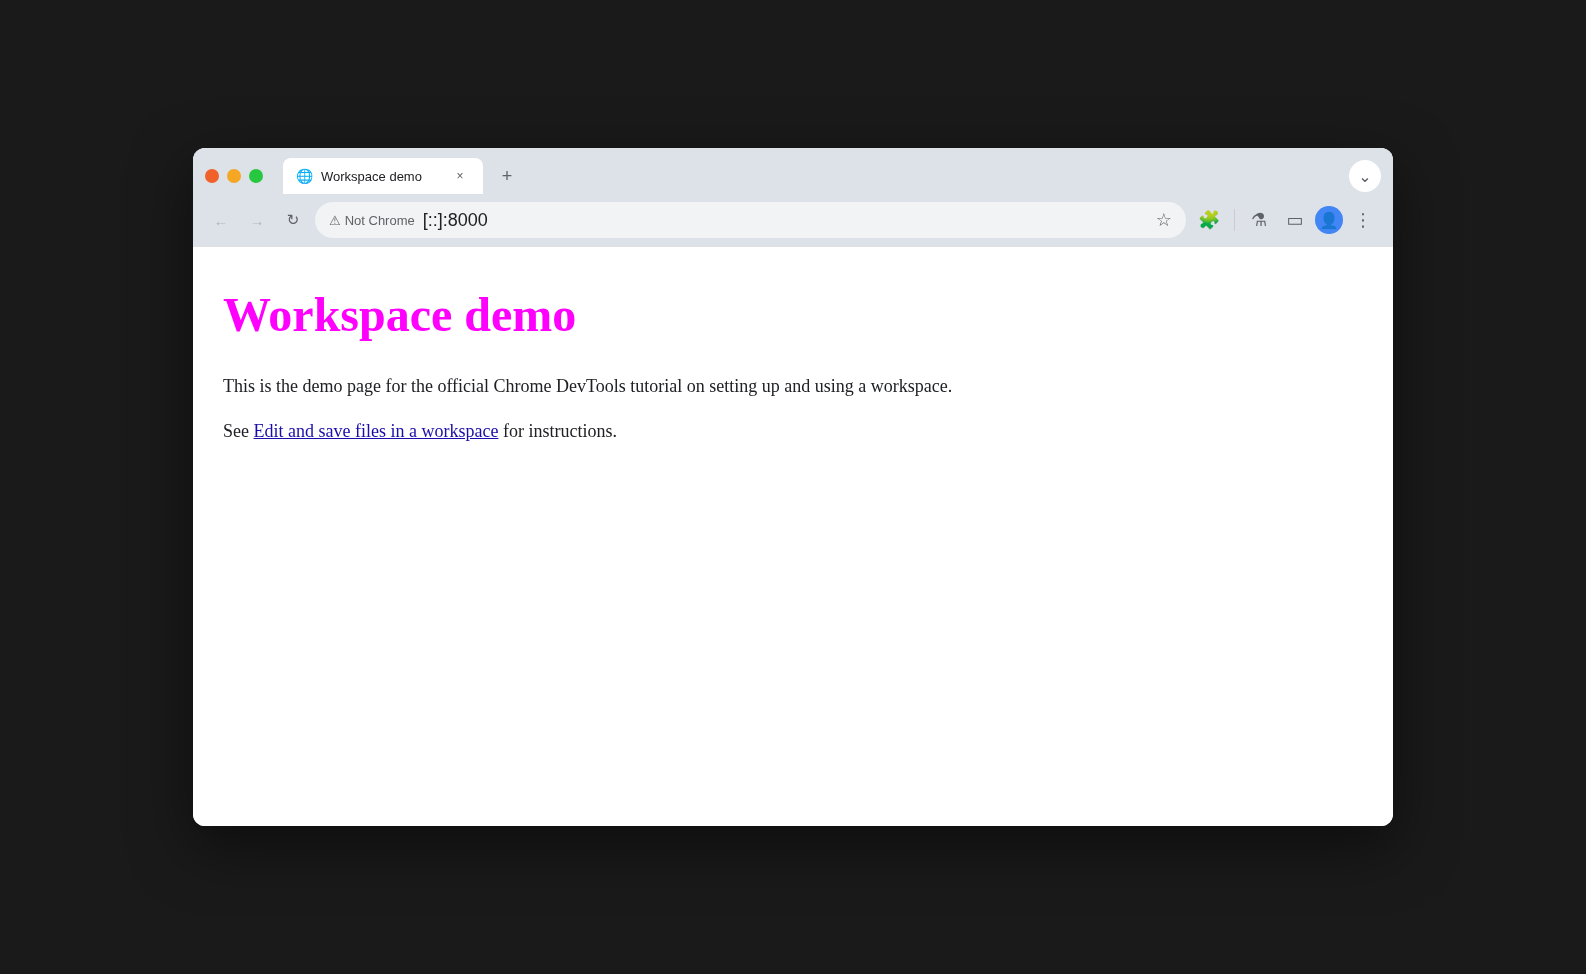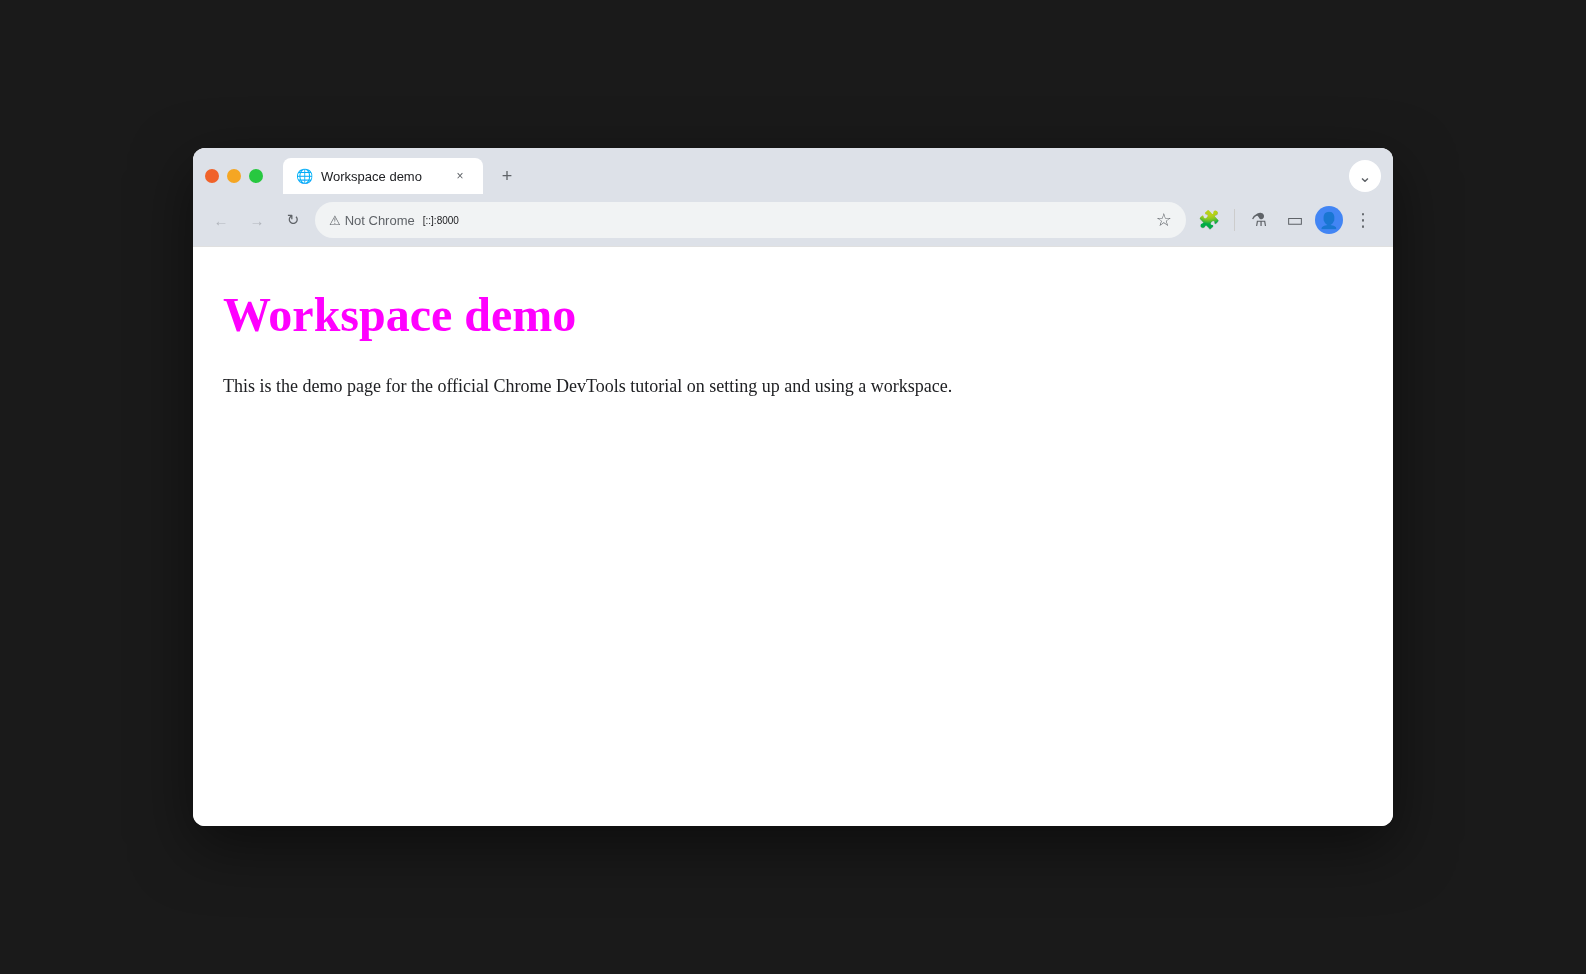--- a/index.html
+++ b/index.html
@@ -161,21 +161,21 @@
       color: #5f6368;
       font-size: 13px;
     }
 
     .url-security .warning-icon {
       font-size: 13px;
       color: #5f6368;
     }
 
     .url-text {
-      font-size: 10px;
+      font-size: 18px;
       color: #202124;
       flex: 1;
     }
 
     .url-star {
       color: #5f6368;
       font-size: 18px;
       cursor: pointer;
       margin-left: auto;
     }
@@ -302,15 +302,18 @@
         <div class="toolbar-icon">⋮</div>
       </div>
     </div>
   </div>
 
   <div class="page-content">
     <h1 class="page-heading">Workspace demo</h1>
 
     <p class="page-paragraph">This is the demo page for the official Chrome DevTools tutorial on setting up and using a workspace.</p>
 
+    <p class="page-link-line">
+      <span>See </span><a class="page-link" href="#">Edit and save files in a workspace</a><span> for instructions.</span>
+    </p>
   </div>
 
 </div>
 
 </body></html>

